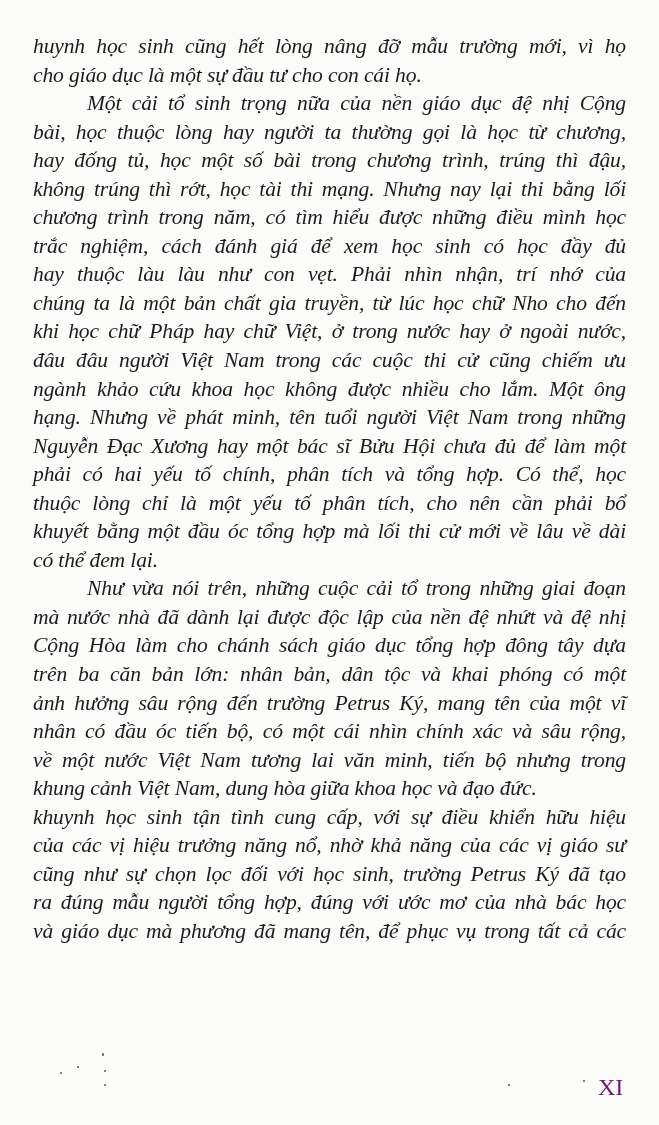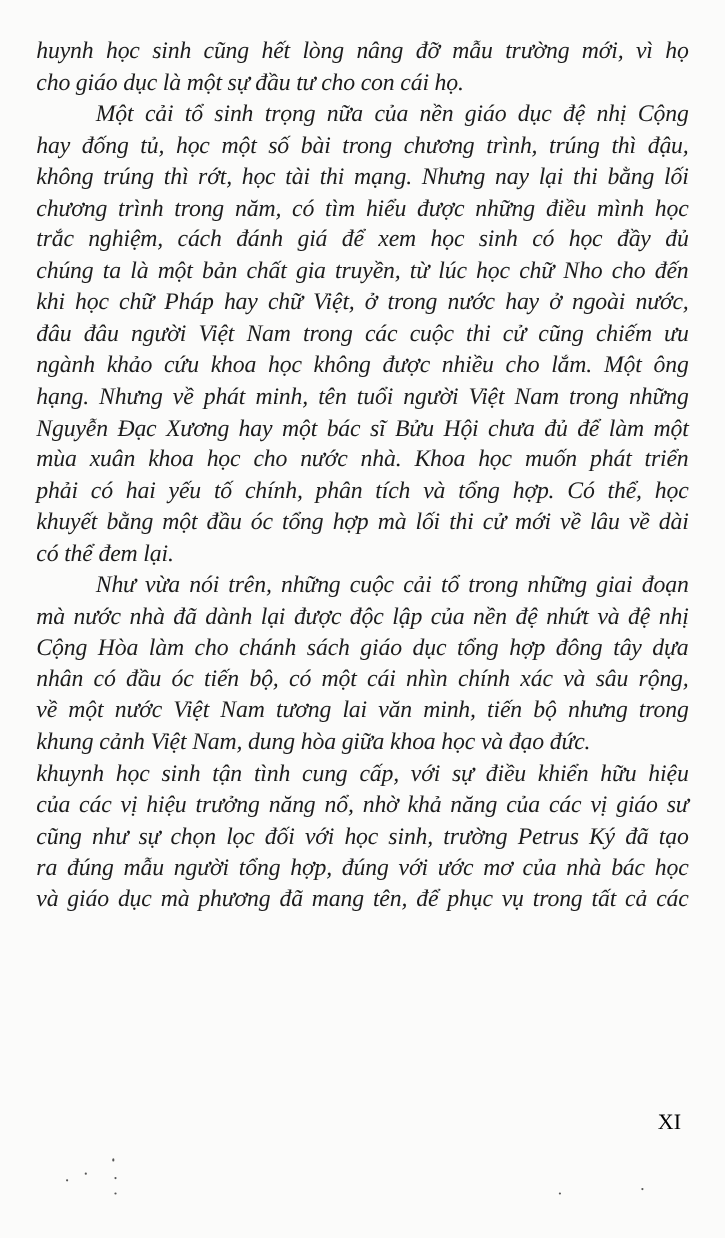--- a/index.html
+++ b/index.html
@@ -23,59 +23,63 @@
     height: 28.55px;
     white-space: nowrap;
     text-align: justify;
     text-align-last: justify;
     letter-spacing: -0.15px;
   }
   .line.last { text-align-last: left; }
   .line.indent { padding-left: 54px; }
   .page-number {
     position: absolute;
-    left: 598px; top: 1009px;
-    font-size: 20px;
+    left: 598px; top: 1074px;
+    font-size: 24px;
     font-style: normal;
-    color: #000000;
+    color: #701a75;
   }
   .speck { position: absolute; background: #555; border-radius: 50%; }
 </style>
 </head>
 <body>
 
 <div class="page">
 
   <div>
     <div class="line">huynh học sinh cũng hết lòng nâng đỡ mẫu trường mới, vì họ</div>
     <div class="line last">cho giáo dục là một sự đầu tư cho con cái họ.</div>
   </div>
 
   <div>
     <div class="line indent">Một cải tổ sinh trọng nữa của nền giáo dục đệ nhị Cộng</div>
+    <div class="line">bài, học thuộc lòng hay người ta thường gọi là học từ chương,</div>
     <div class="line">hay đống tủ, học một số bài trong chương trình, trúng thì đậu,</div>
     <div class="line">không trúng thì rớt, học tài thi mạng. Nhưng nay lại thi bằng lối</div>
     <div class="line">chương trình trong năm, có tìm hiểu được những điều mình học</div>
     <div class="line">trắc nghiệm, cách đánh giá để xem học sinh có học đầy đủ</div>
+    <div class="line">hay thuộc làu làu như con vẹt. Phải nhìn nhận, trí nhớ của</div>
     <div class="line">chúng ta là một bản chất gia truyền, từ lúc học chữ Nho cho đến</div>
     <div class="line">khi học chữ Pháp hay chữ Việt, ở trong nước hay ở ngoài nước,</div>
     <div class="line">đâu đâu người Việt Nam trong các cuộc thi cử cũng chiếm ưu</div>
     <div class="line">ngành khảo cứu khoa học không được nhiều cho lắm. Một ông</div>
     <div class="line">hạng. Nhưng về phát minh, tên tuổi người Việt Nam trong những</div>
     <div class="line">Nguyễn Đạc Xương hay một bác sĩ Bửu Hội chưa đủ để làm một</div>
-    <div class="line">mùa xuân khoa học cho nước nhà. Khoa học muốn phát triển</div>
     <div class="line">phải có hai yếu tố chính, phân tích và tổng hợp. Có thể, học</div>
+    <div class="line">thuộc lòng chỉ là một yếu tố phân tích, cho nên cần phải bổ</div>
     <div class="line">khuyết bằng một đầu óc tổng hợp mà lối thi cử mới về lâu về dài</div>
     <div class="line last">có thể đem lại.</div>
   </div>
 
   <div>
     <div class="line indent">Như vừa nói trên, những cuộc cải tổ trong những giai đoạn</div>
     <div class="line">mà nước nhà đã dành lại được độc lập của nền đệ nhứt và đệ nhị</div>
     <div class="line">Cộng Hòa làm cho chánh sách giáo dục tổng hợp đông tây dựa</div>
+    <div class="line">trên ba căn bản lớn: nhân bản, dân tộc và khai phóng có một</div>
+    <div class="line">ảnh hưởng sâu rộng đến trường Petrus Ký, mang tên của một vĩ</div>
     <div class="line">nhân có đầu óc tiến bộ, có một cái nhìn chính xác và sâu rộng,</div>
     <div class="line">về một nước Việt Nam tương lai văn minh, tiến bộ nhưng trong</div>
     <div class="line last">khung cảnh Việt Nam, dung hòa giữa khoa học và đạo đức.</div>
   </div>
 
   <div>
     <div class="line">khuynh học sinh tận tình cung cấp, với sự điều khiển hữu hiệu</div>
     <div class="line">của các vị hiệu trưởng năng nổ, nhờ khả năng của các vị giáo sư</div>
     <div class="line">cũng như sự chọn lọc đối với học sinh, trường Petrus Ký đã tạo</div>
     <div class="line">ra đúng mẫu người tổng hợp, đúng với ước mơ của nhà bác học</div>

